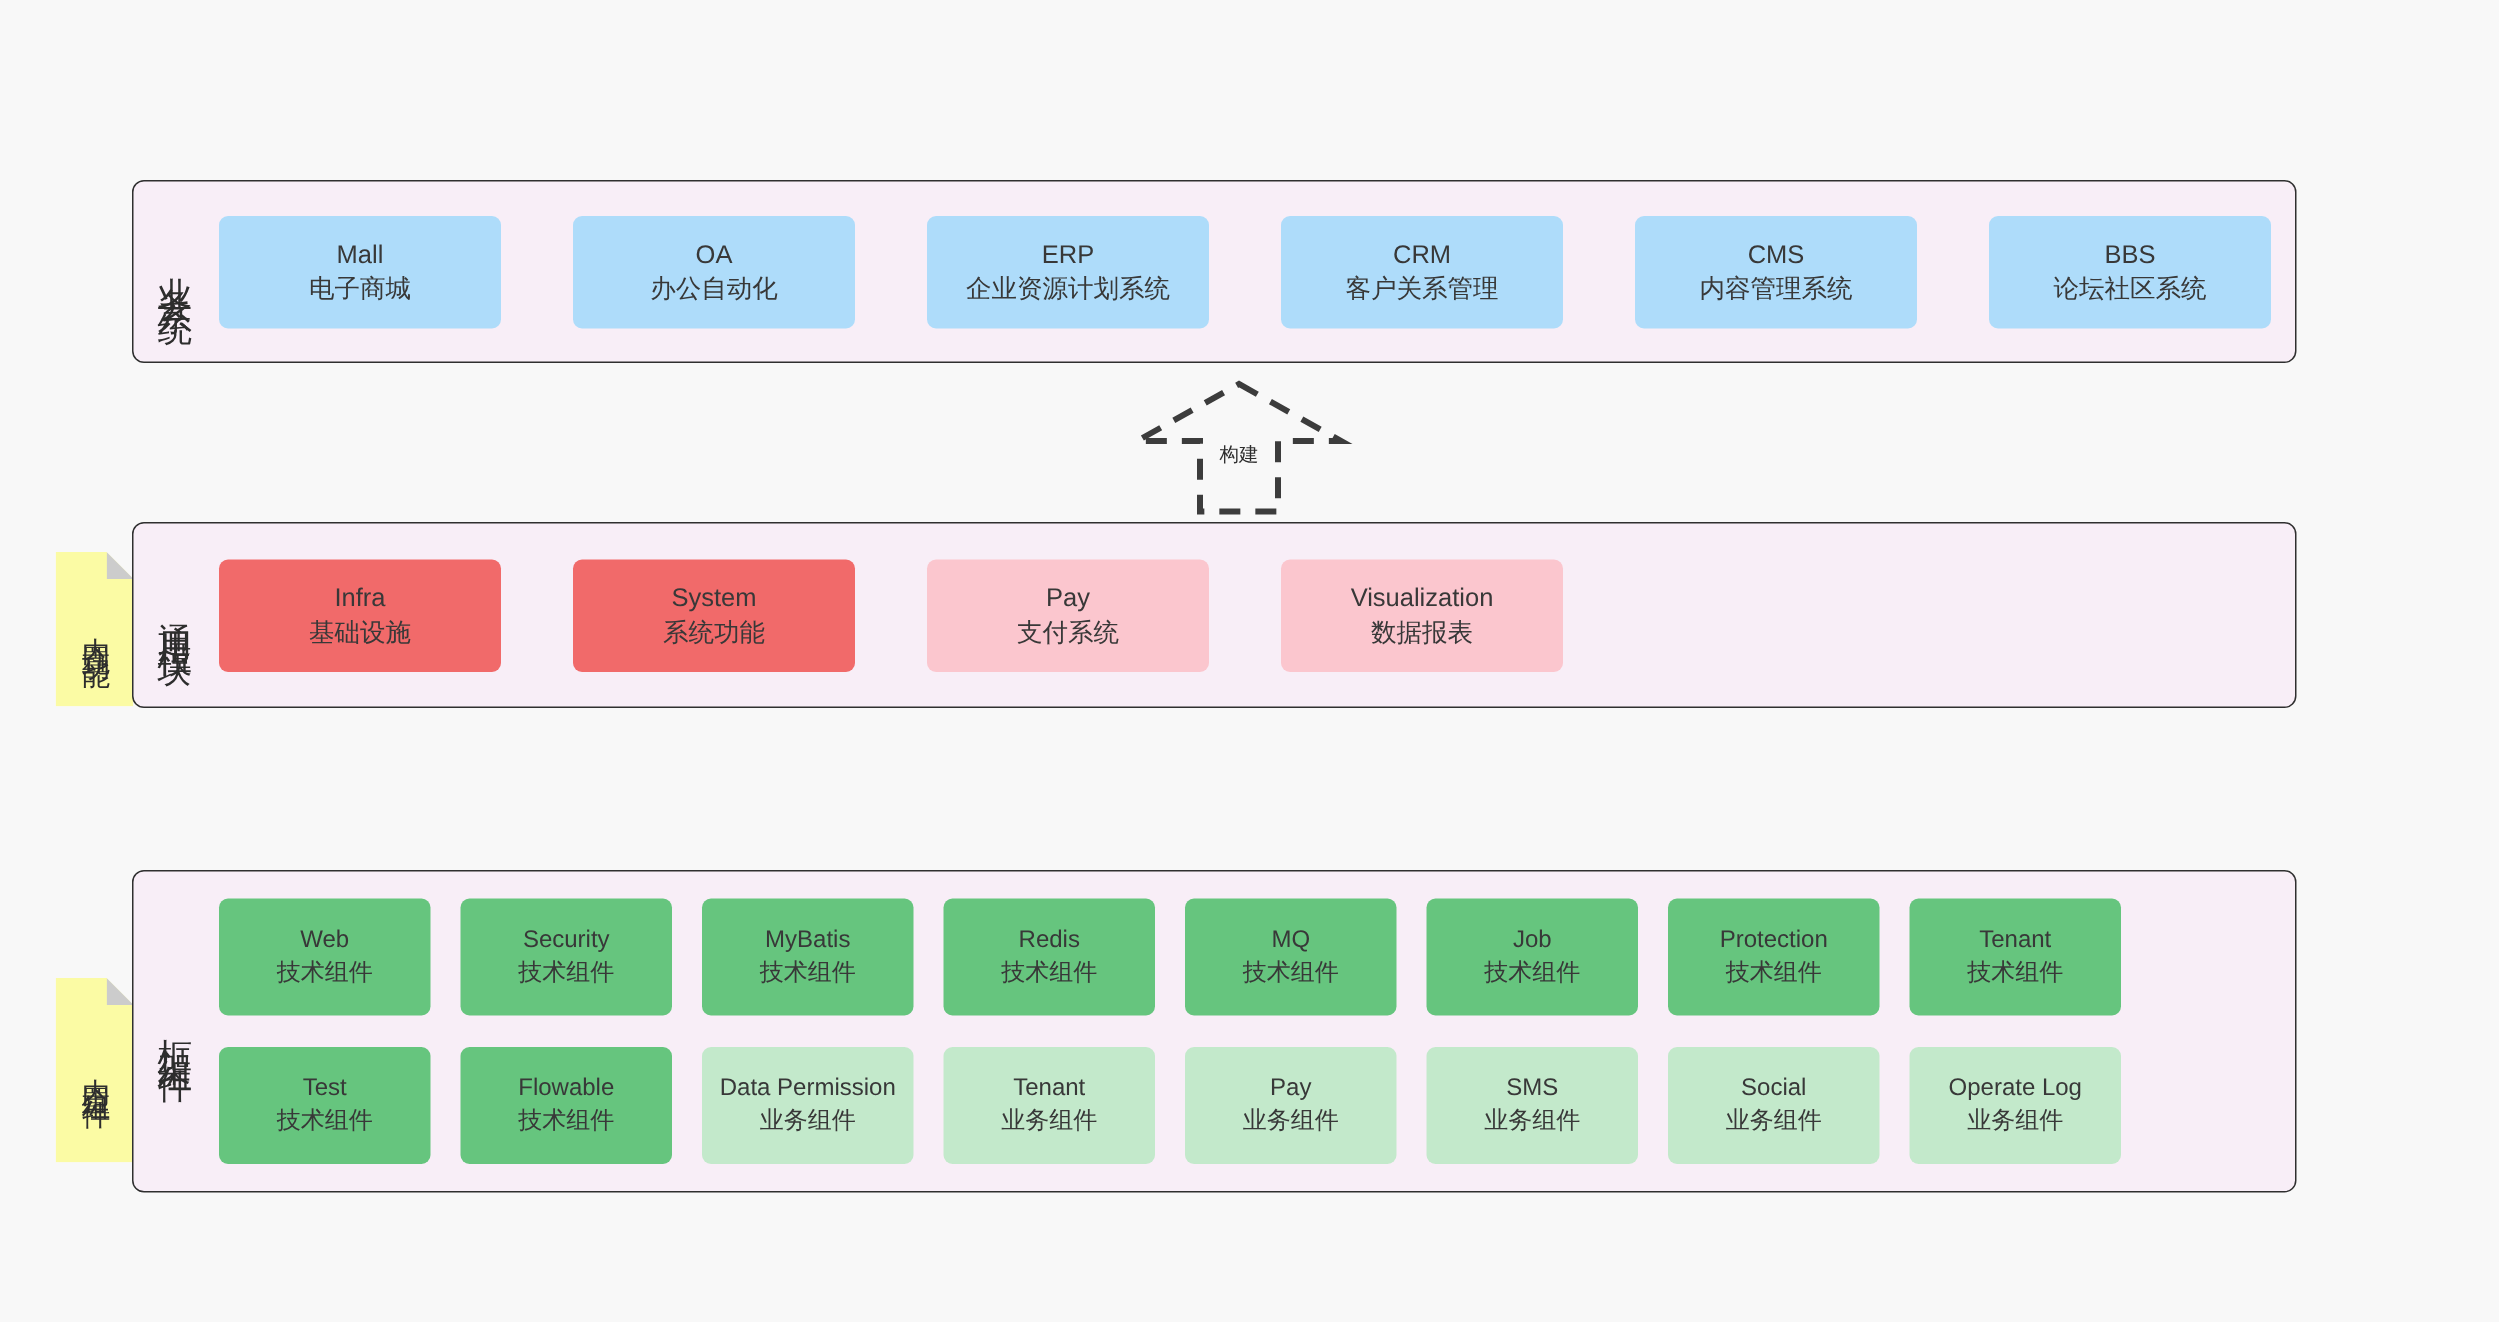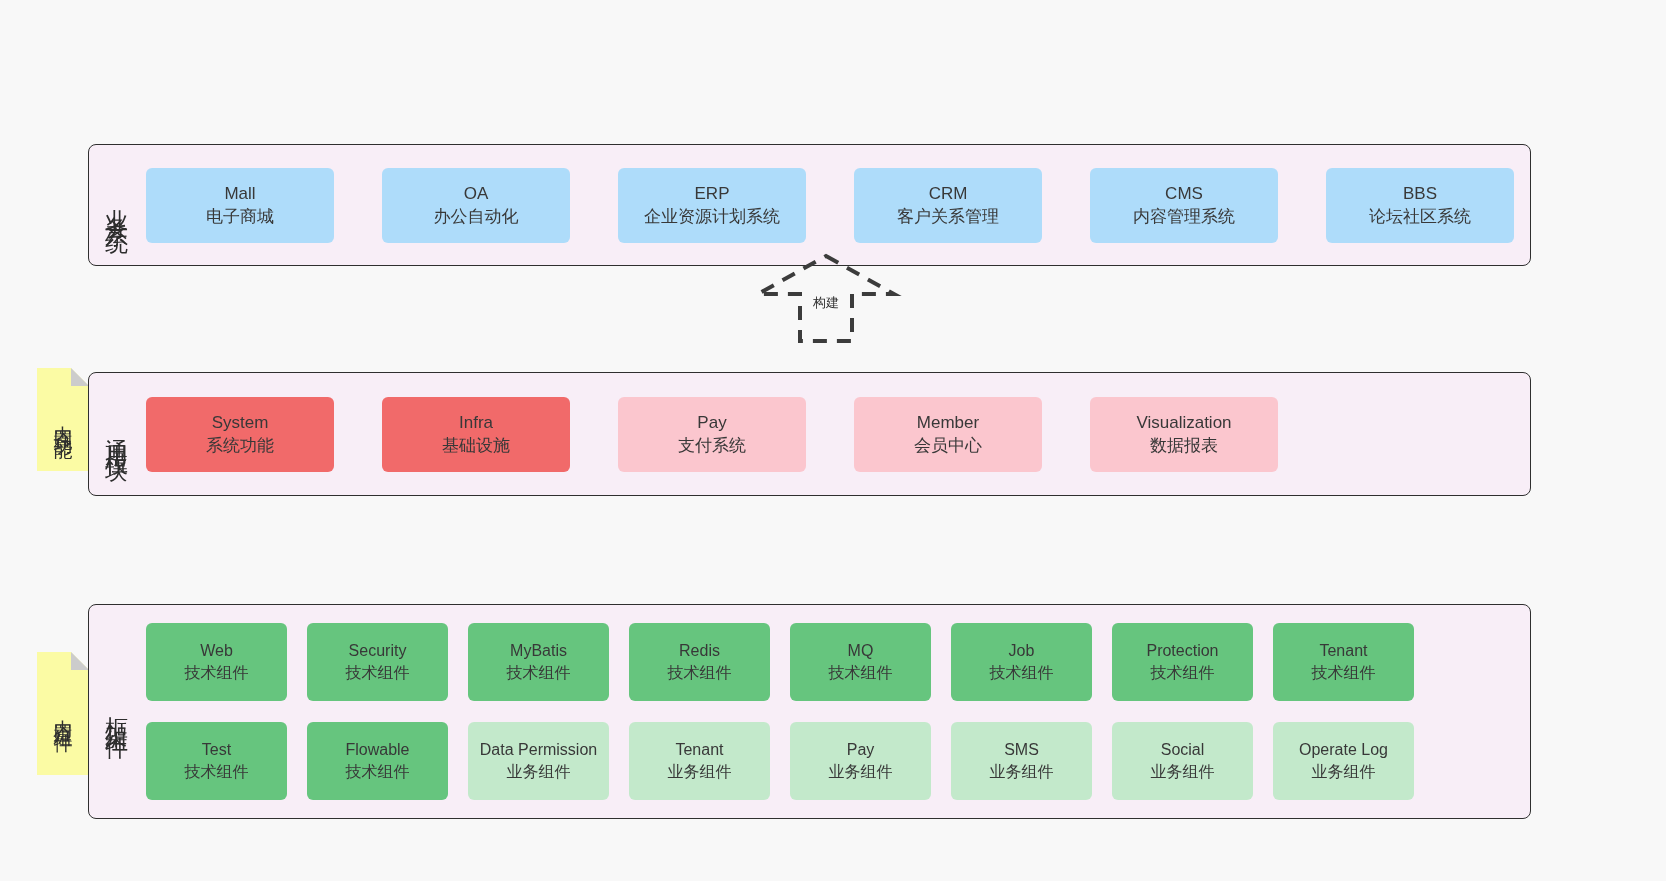--- a/index.html
+++ b/index.html
@@ -16,21 +16,20 @@
     overflow:hidden;position:relative;
   }
   .canvas{position:absolute;inset:0;}
 
   
   .band{
     position:absolute;left:88px;width:1443px;
     background:var(--band-bg);
     border:1.6px solid var(--band-border);border-radius:8px;
     box-sizing:border-box;
-    margin-top:24px;
   }
   .band-1{top:120px;height:122px;}
   .band-2{top:348px;height:124px;}
   .band-3{top:580px;height:215px;}
 
   .side-label{
     position:absolute;left:13px;top:50%;transform:translateY(-50%);
     writing-mode:vertical-rl;text-orientation:upright;
     font-size:23px;letter-spacing:7px;color:#2d2d2d;white-space:nowrap;
   }
@@ -135,34 +134,30 @@
     <div class="note-paper"></div>
     <div class="note-fold"></div>
     <span class="note-text">内置功能</span>
   </div>
 
   <section class="band band-2">
     <div class="side-label">通用模块</div>
     <div class="rows">
         <div class="row">
           <div class="box c-red">
+            <div class="title">Infra</div>
+            <div class="subtitle">基础设施</div>
+          </div>
+          <div class="box c-red">
             <div class="title">System</div>
             <div class="subtitle">系统功能</div>
-          </div>
-          <div class="box c-red">
-            <div class="title">Infra</div>
-            <div class="subtitle">基础设施</div>
           </div>
           <div class="box c-pink">
             <div class="title">Pay</div>
             <div class="subtitle">支付系统</div>
-          </div>
-          <div class="box c-pink">
-            <div class="title">Member</div>
-            <div class="subtitle">会员中心</div>
           </div>
           <div class="box c-pink">
             <div class="title">Visualization</div>
             <div class="subtitle">数据报表</div>
           </div>
         </div>
       </div>
   </section>
 
 

